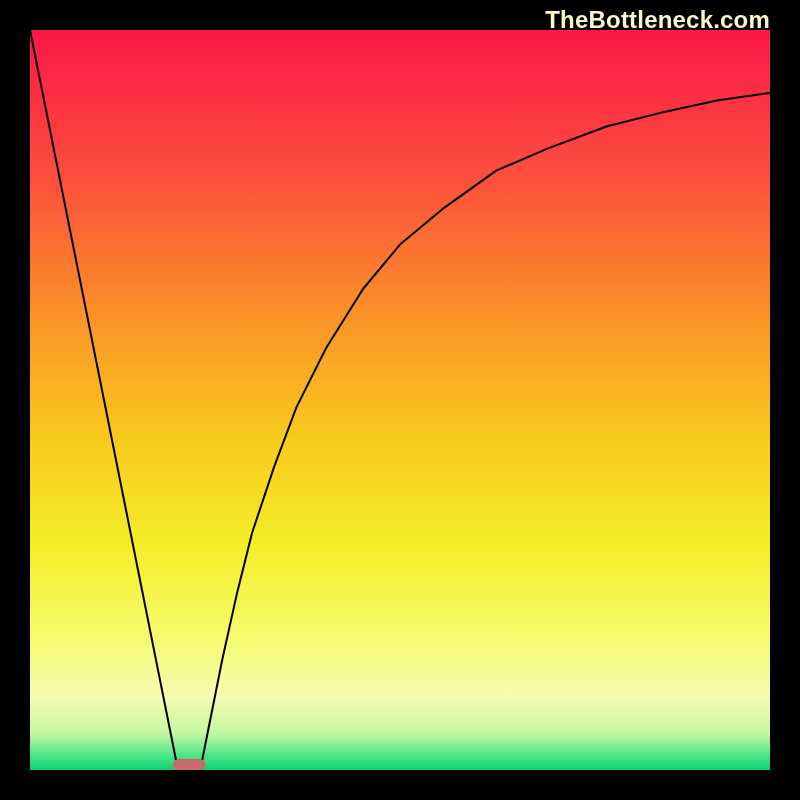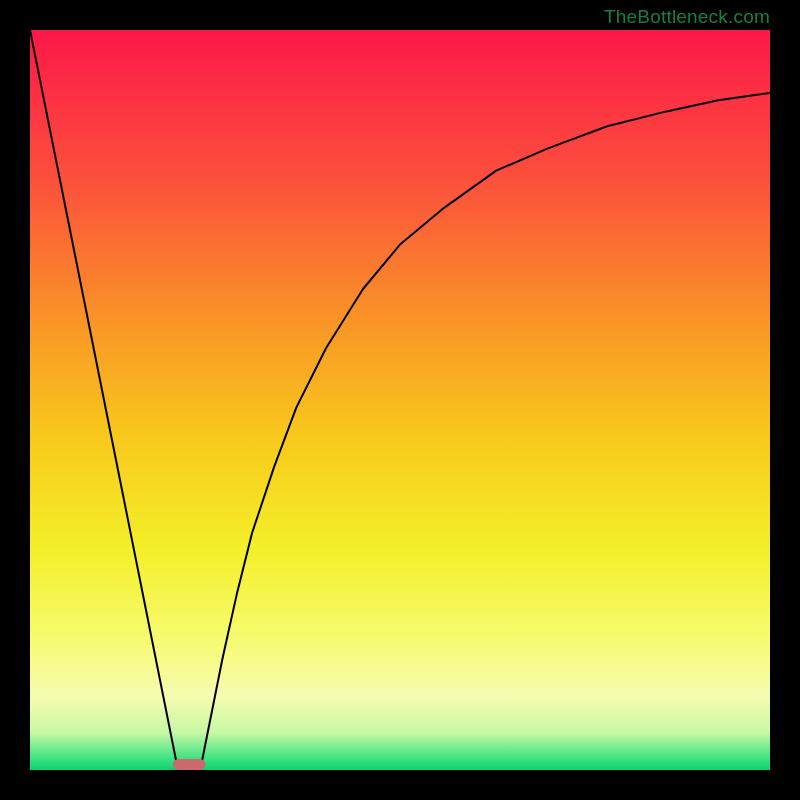--- a/index.html
+++ b/index.html
@@ -16,24 +16,24 @@
     left: 30px;
     top: 30px;
     width: 740px;
     height: 740px;
     background: #000;
   }
   .watermark {
     position: absolute;
     right: 30px;
     top: 6px;
-    color: #15803d;
-    font-size: 19px;
+    color: #fef9c3;
+    font-size: 24px;
     letter-spacing: 0.2px;
-    font-weight: 400;
+    font-weight: 700;
   }
   svg.plot {
     position: absolute;
     left: 0;
     top: 0;
     width: 740px;
     height: 740px;
     display: block;
   }
 </style>

